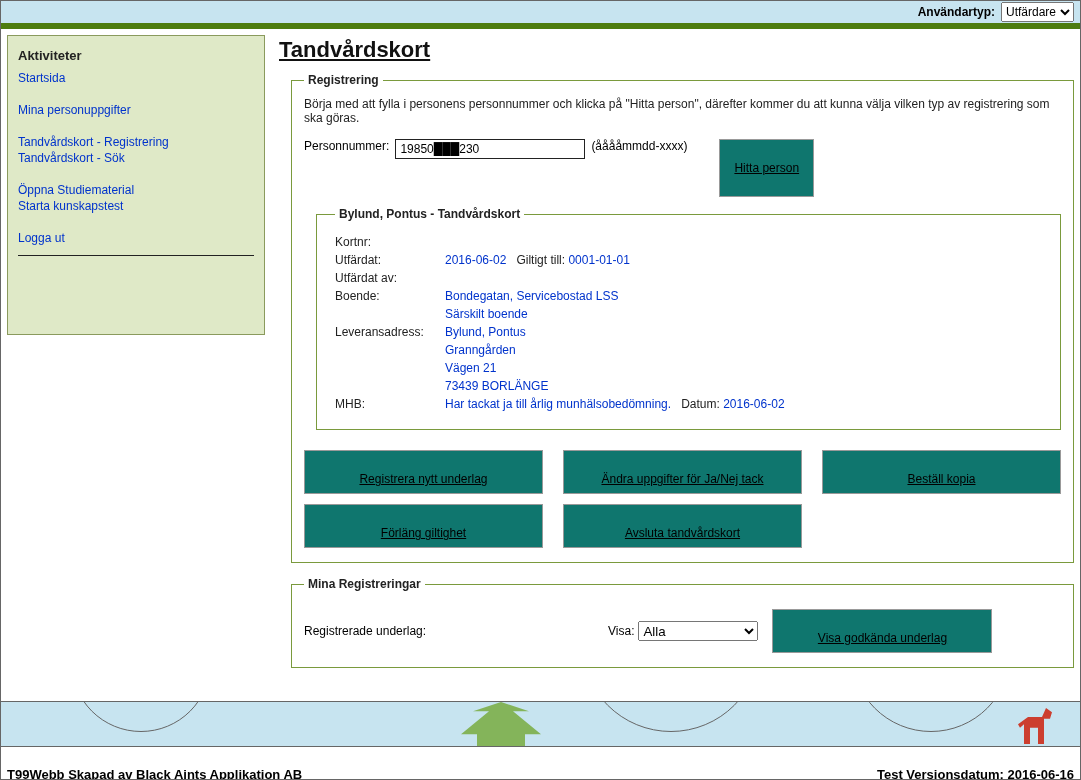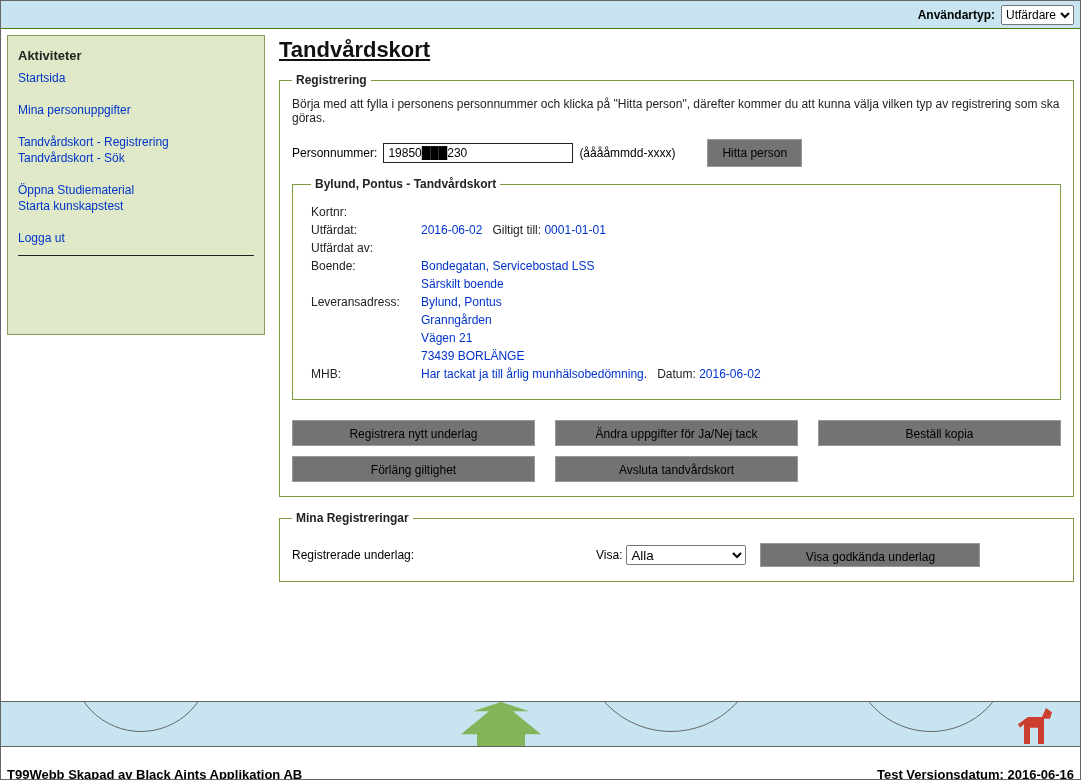--- a/index.html
+++ b/index.html
@@ -13,21 +13,21 @@
     overflow: hidden;
     border: 1px solid #666;
   }
   .topbar {
     background: #c7e4f0;
     height: 28px;
     display: flex;
     justify-content: flex-end;
     align-items: center;
     padding: 0 6px;
-    border-bottom: 1px solid #4d7c0f;
+    border-bottom: 6px solid #4d7c0f;
   }
   .topbar label { font-weight: bold; margin-right: 6px; }
   .topbar select { font-size: 12px; height: 20px; }
   .content {
     display: flex;
     padding: 6px;
     gap: 14px;
     height: 672px;
   }
   .sidebar {
@@ -58,42 +58,43 @@
   h1.page-title {
     font-size: 22px;
     margin: 2px 0 10px 0;
     text-decoration: underline;
     font-weight: bold;
     color: #111;
   }
   fieldset {
     border: 1px solid #7a9a3d;
     padding: 10px 12px 14px 12px;
-    margin: 0 0 14px 0;
+    margin: 0 0 14px 12px;
   }
   fieldset legend {
     font-weight: bold;
     color: #222;
     padding: 0 4px;
     font-size: 12px;
   }
   .instr { color: #222; margin: 0 0 14px 0; }
-  .row { display: flex; align-items: center; gap: 6px; margin-bottom: 10px; }
+  .row { display: flex; align-items: flex-start; gap: 6px; margin-bottom: 10px; }
   input[type="text"] {
     font-size: 12px;
     padding: 2px 4px;
     border: 1px solid #222;
     height: 20px;
   }
   button.std {
-    background: #737373;
+    background: #0f766e;
     border: 1px solid #999;
-    padding: 6px 14px;
+    padding: 21px 14px;
     font-size: 12px;
     cursor: pointer;
+    text-decoration: underline;
   }
   .inner-fs { margin-top: 10px; padding-left: 18px; }
   .detail-row { display: flex; margin: 4px 0; }
   .detail-label { width: 110px; color: #222; }
   .detail-val { color: #0033cc; }
   .detail-val .black { color: #222; }
   .indent { margin-left: 110px; }
   .btn-grid {
     display: grid;
     grid-template-columns: repeat(3, 1fr);

